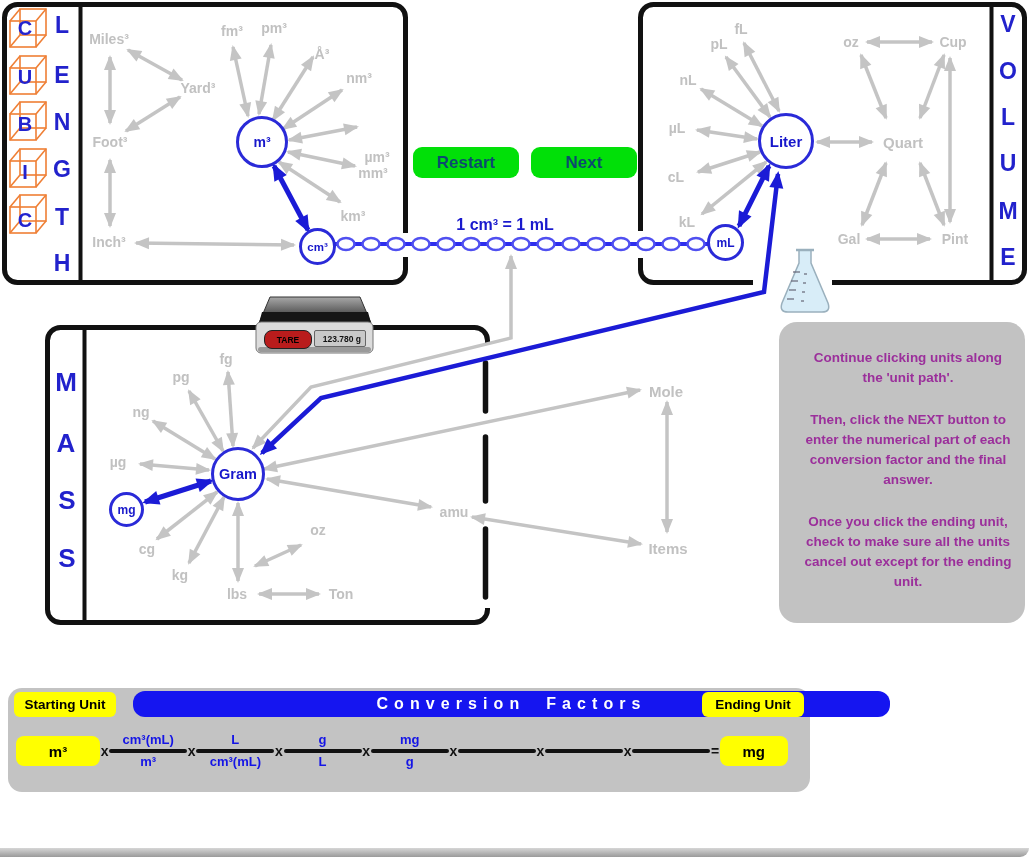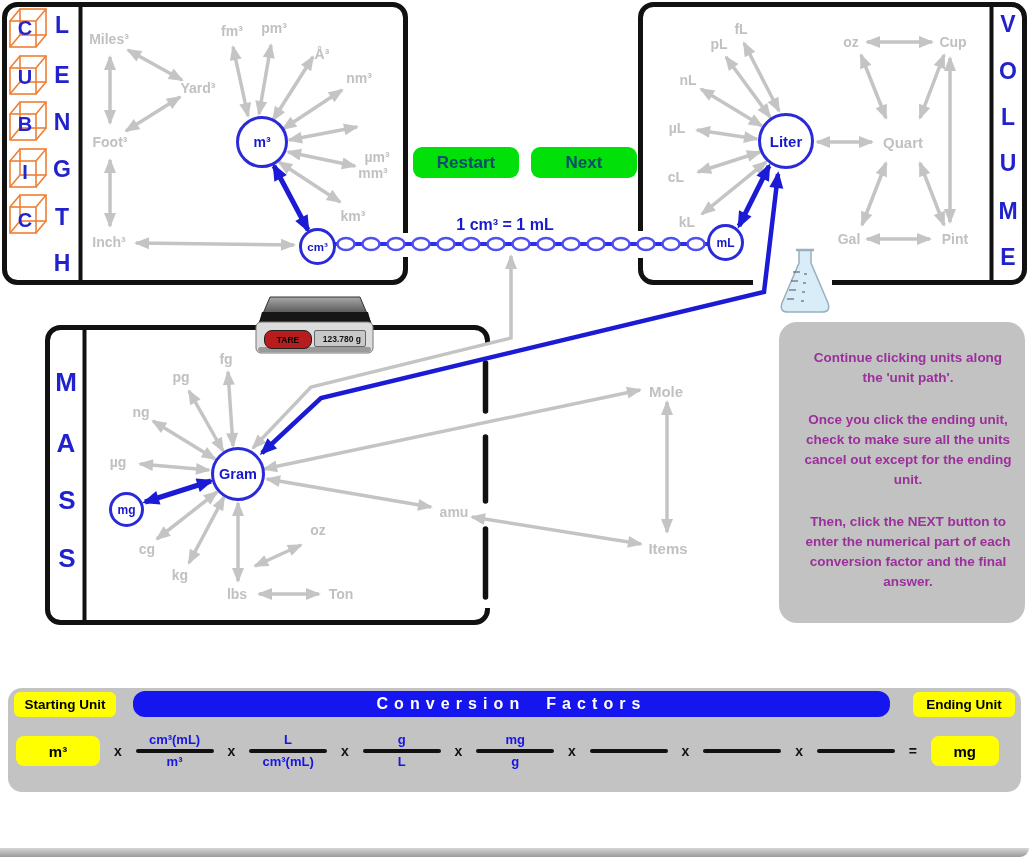--- a/index.html
+++ b/index.html
@@ -19,21 +19,21 @@
         font-weight:bold;font-size:31px;line-height:38px;}
   .btn{position:absolute;width:106px;height:31px;background:#01e008;border:none;border-radius:9px;
         color:#0c4a6e;font-weight:bold;font-size:17px;font-family:Liberation Sans, sans-serif;
         cursor:pointer;}
   .equiv{position:absolute;left:415px;top:216px;width:180px;text-align:center;color:#1a1acd;
         font-weight:bold;font-size:16px;}
   .instructions{position:absolute;left:779px;top:322px;width:246px;height:301px;background:#c2c2c2;
         border-radius:18px;box-sizing:border-box;padding:26px 13px 10px 13px;text-align:center;
         color:#9b2f9b;font-weight:bold;font-size:13.5px;line-height:1.5;}
   .instructions p{margin:0 0 21px 12px;}
-  .convbar{position:absolute;left:8px;top:688px;width:1013px;height:104px;background:#c3c3c3;
+  .convbar{position:absolute;left:8px;top:688px;width:802px;height:104px;background:#c3c3c3;
         border-radius:14px;}
   .ylabel{position:absolute;top:4px;width:102px;height:25px;background:#ffff00;border-radius:6px;
         display:flex;align-items:center;justify-content:center;color:#000;font-weight:bold;
         font-size:13.5px;}
   .bluebar{position:absolute;left:125px;top:3px;width:757px;height:26px;background:#1515f0;
         border-radius:12px;display:flex;align-items:center;justify-content:center;color:#fff;
         font-weight:bold;font-size:16px;letter-spacing:0.38em;word-spacing:0.65em;}
   .factorrow{position:absolute;left:0;top:32px;width:100%;height:62px;display:flex;
         align-items:center;justify-content:space-between;box-sizing:border-box;
         padding:0 22px 0 8px;}
@@ -309,22 +309,22 @@
 
 <button class="btn" style="left:413px;top:147px;">Restart</button>
 <button class="btn" style="left:531px;top:147px;">Next</button>
 <div class="equiv">1 cm³ = 1 mL</div>
 
 <div class="tare">TARE</div>
 <div class="scaledisp">123.780 g</div>
 
 <div class="instructions">
   <p>Continue clicking units along the 'unit path'.</p>
+  <p>Then, click the NEXT button to enter the numerical part of each conversion factor and the final answer.</p>
   <p>Once you click the ending unit, check to make sure all the units cancel out except for the ending unit.</p>
-  <p>Then, click the NEXT button to enter the numerical part of each conversion factor and the final answer.</p>
 </div>
 
 <div class="convbar">
   <div class="ylabel" style="left:6px;">Starting Unit</div>
   <div class="bluebar">Conversion Factors</div>
   <div class="ylabel" style="right:6px;">Ending Unit</div>
   <div class="factorrow">
     <div class="ubox">m³</div>
     <span class="op">x</span>
     <div class="frac">

